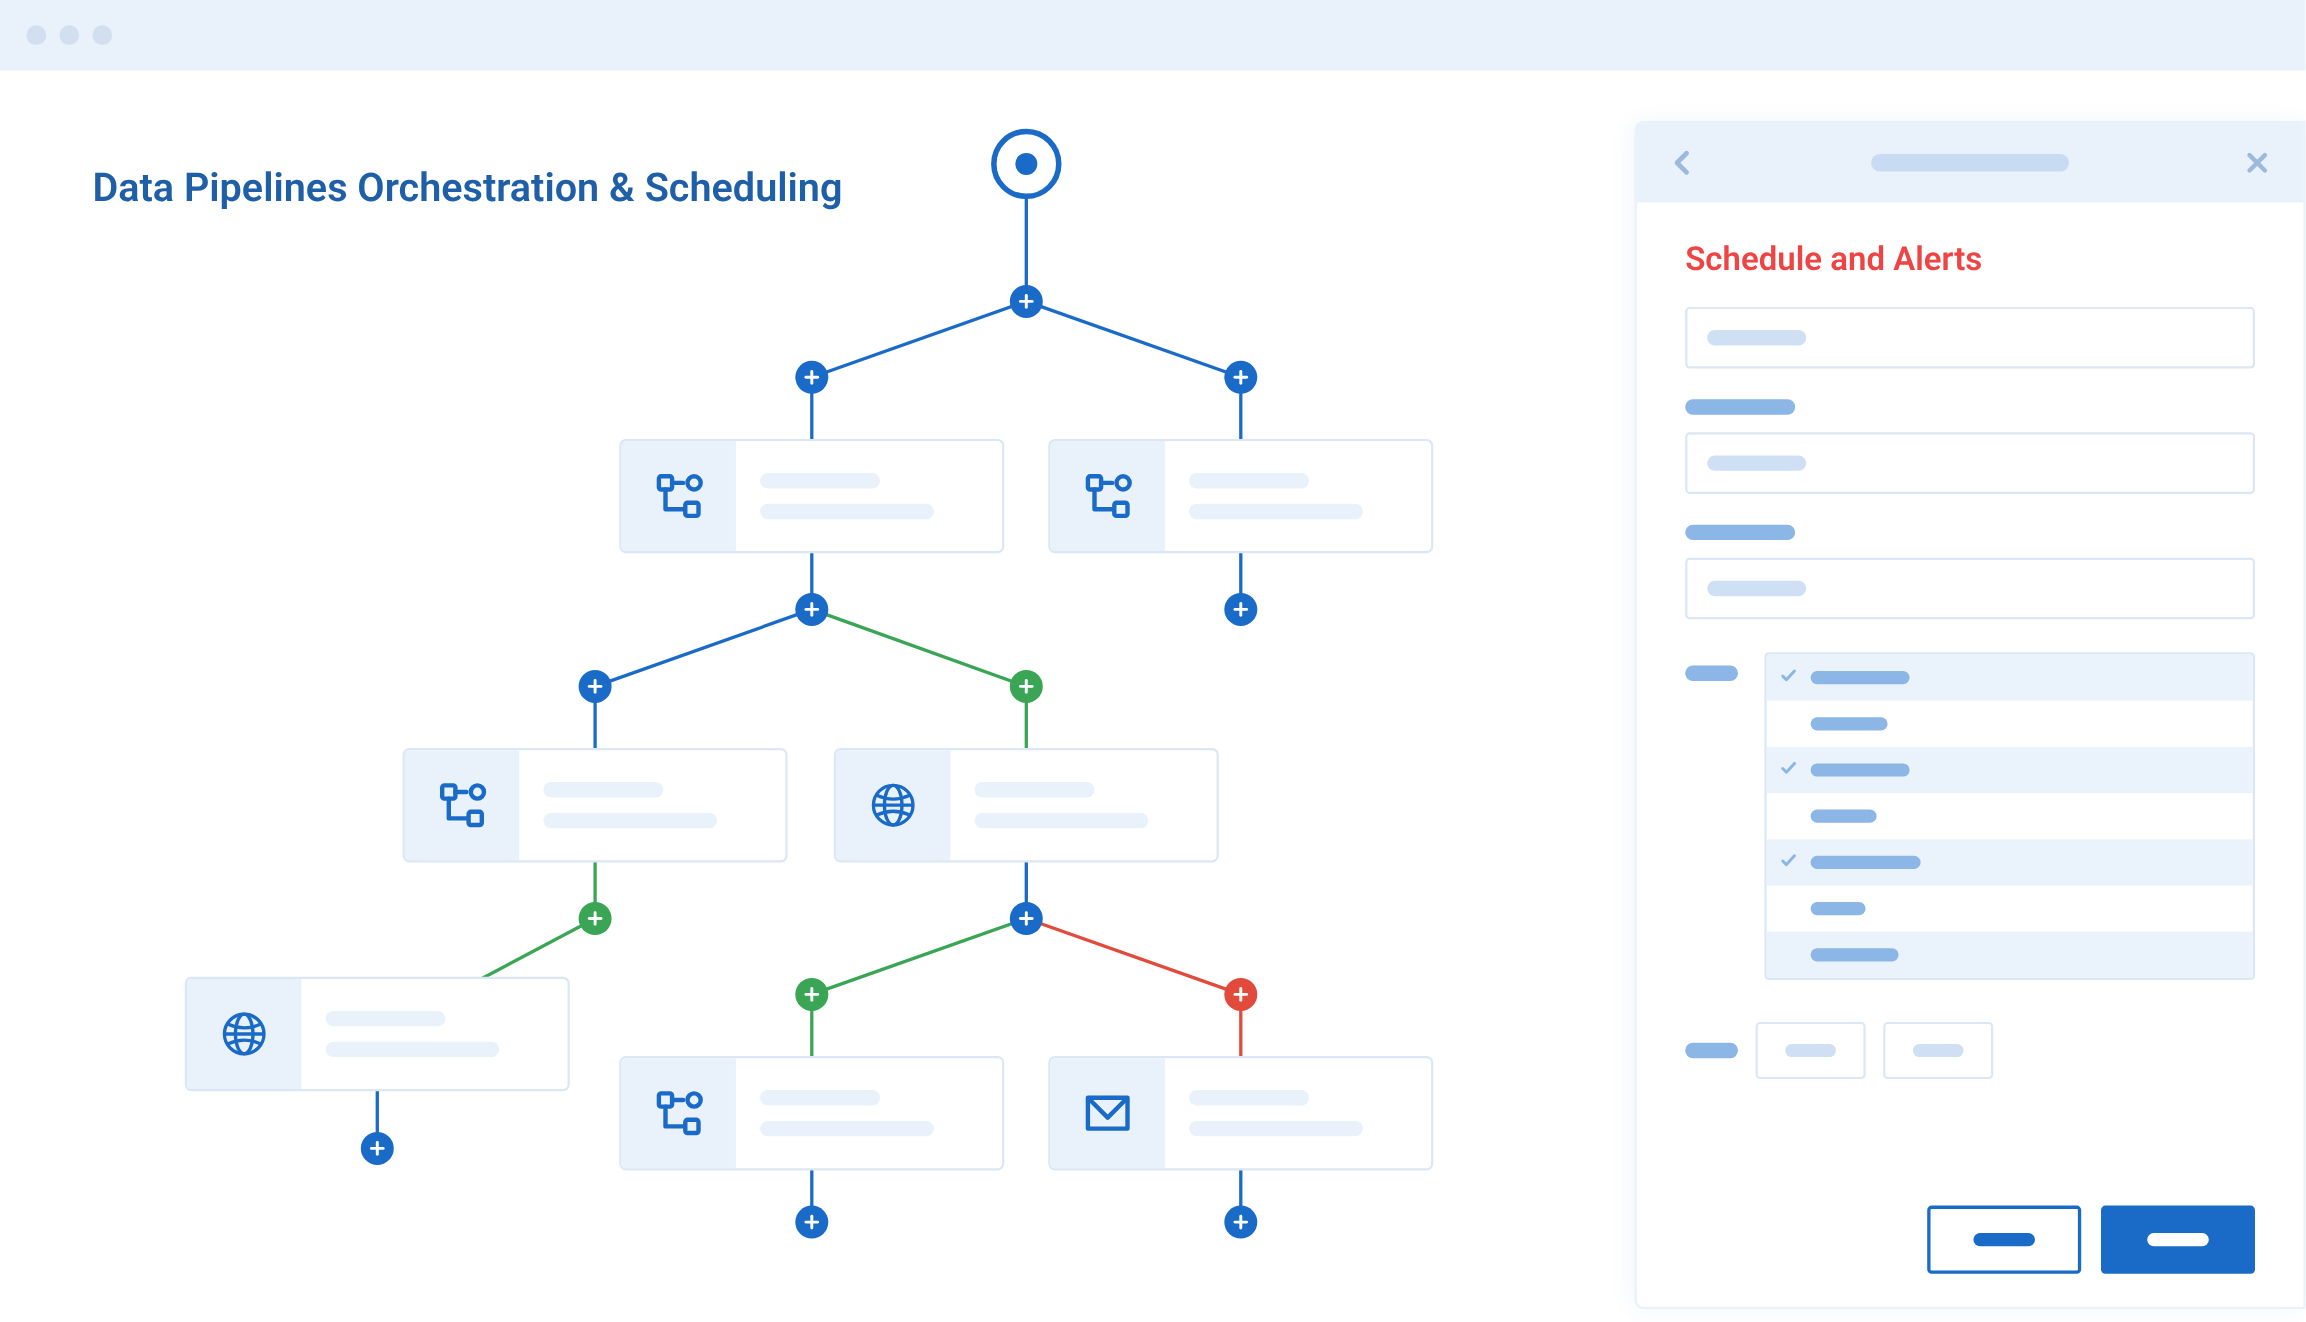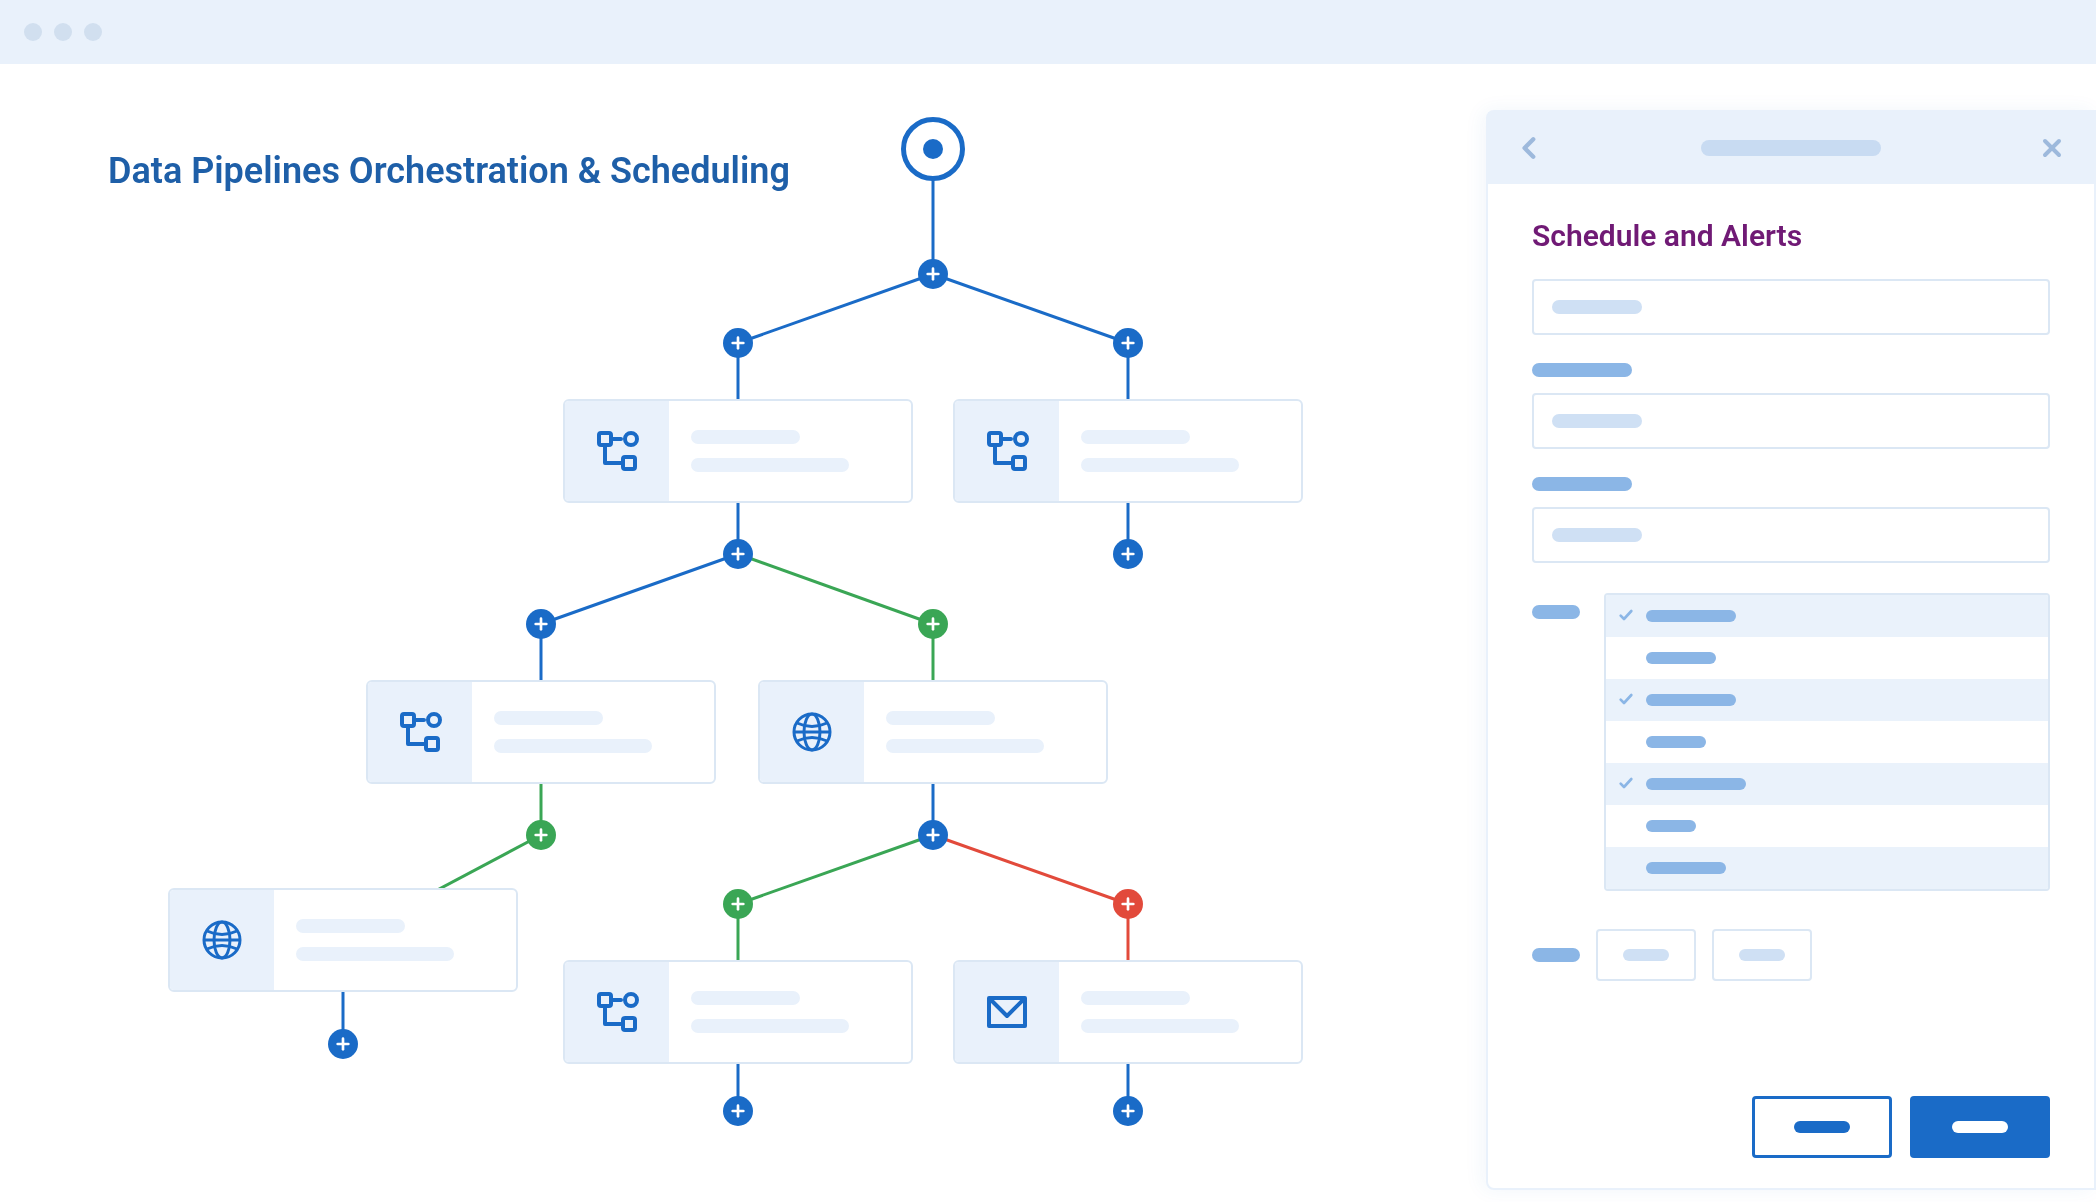--- a/index.html
+++ b/index.html
@@ -26,21 +26,21 @@
   }
   .traffic-dot {
     width: 18px; height: 18px;
     border-radius: 50%;
     background: #d1dfef;
   }
 
   
   .page-title {
     position: absolute;
-    left: 108px;
+    left: 84px;
     top: 150px;
     font-size: 36px;
     font-weight: 600;
     color: #1e5fa8;
   }
 
   
   .canvas {
     position: absolute;
     left: 0; top: 64px;
@@ -158,21 +158,21 @@
 
   .panel-body {
     padding: 34px 44px 30px 44px;
     display: flex;
     flex-direction: column;
     flex: 1;
   }
   .panel-section-title {
     font-size: 30px;
     font-weight: 600;
-    color: #701a75;
+    color: #ef4444;
     margin-bottom: 26px;
   }
   .form-input {
     height: 56px;
     border: 2px solid #dbe7f4;
     border-radius: 4px;
     background: #fff;
     margin-bottom: 20px;
     display: flex; align-items: center;
     padding: 0 18px;

